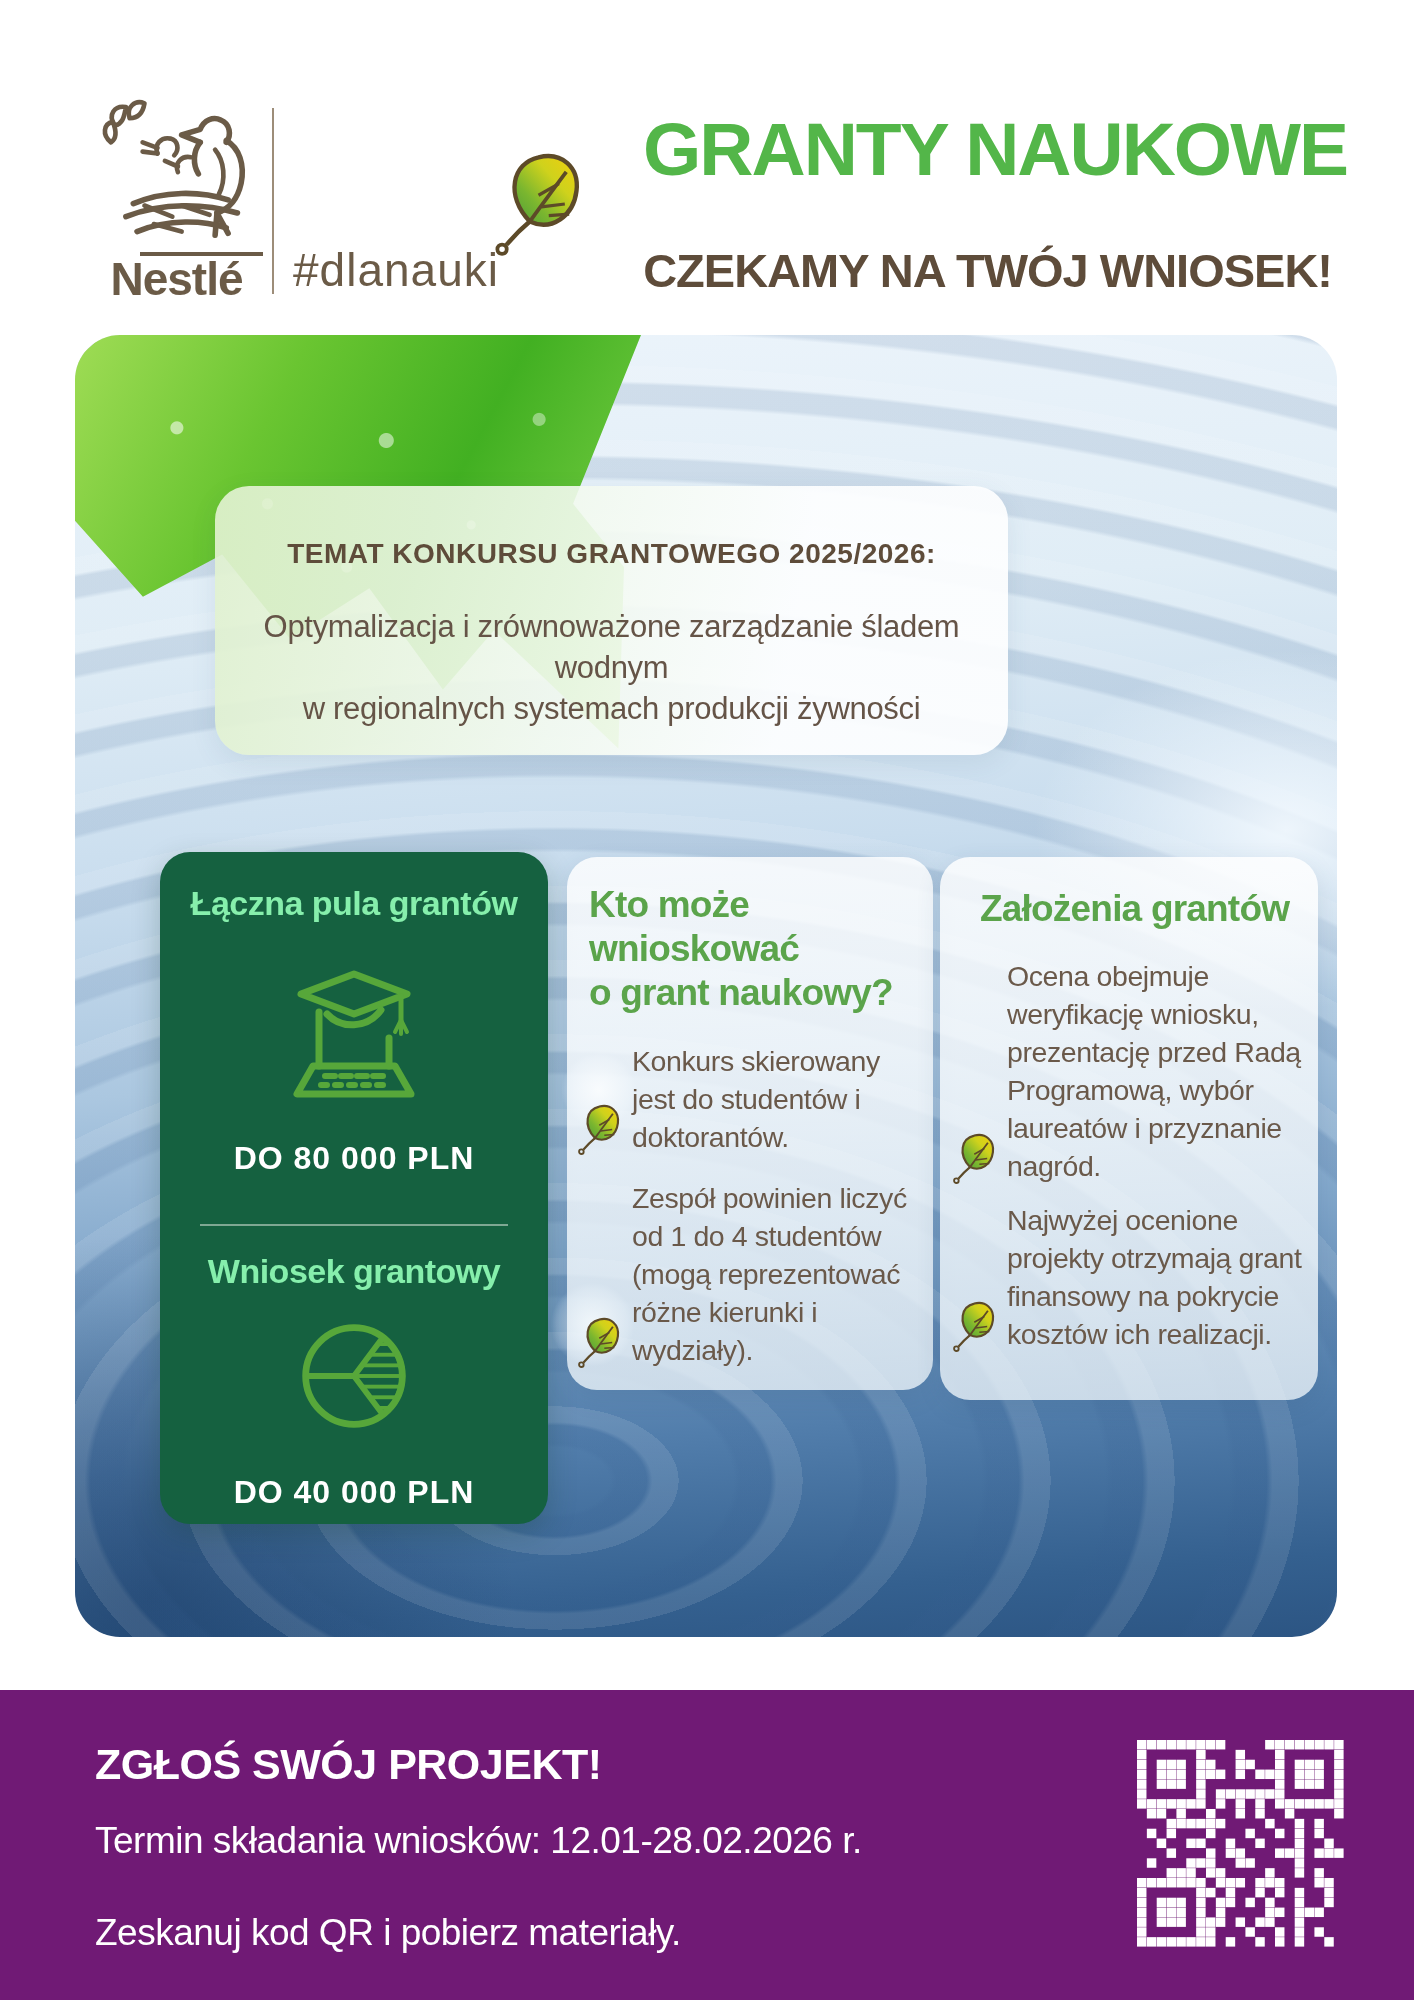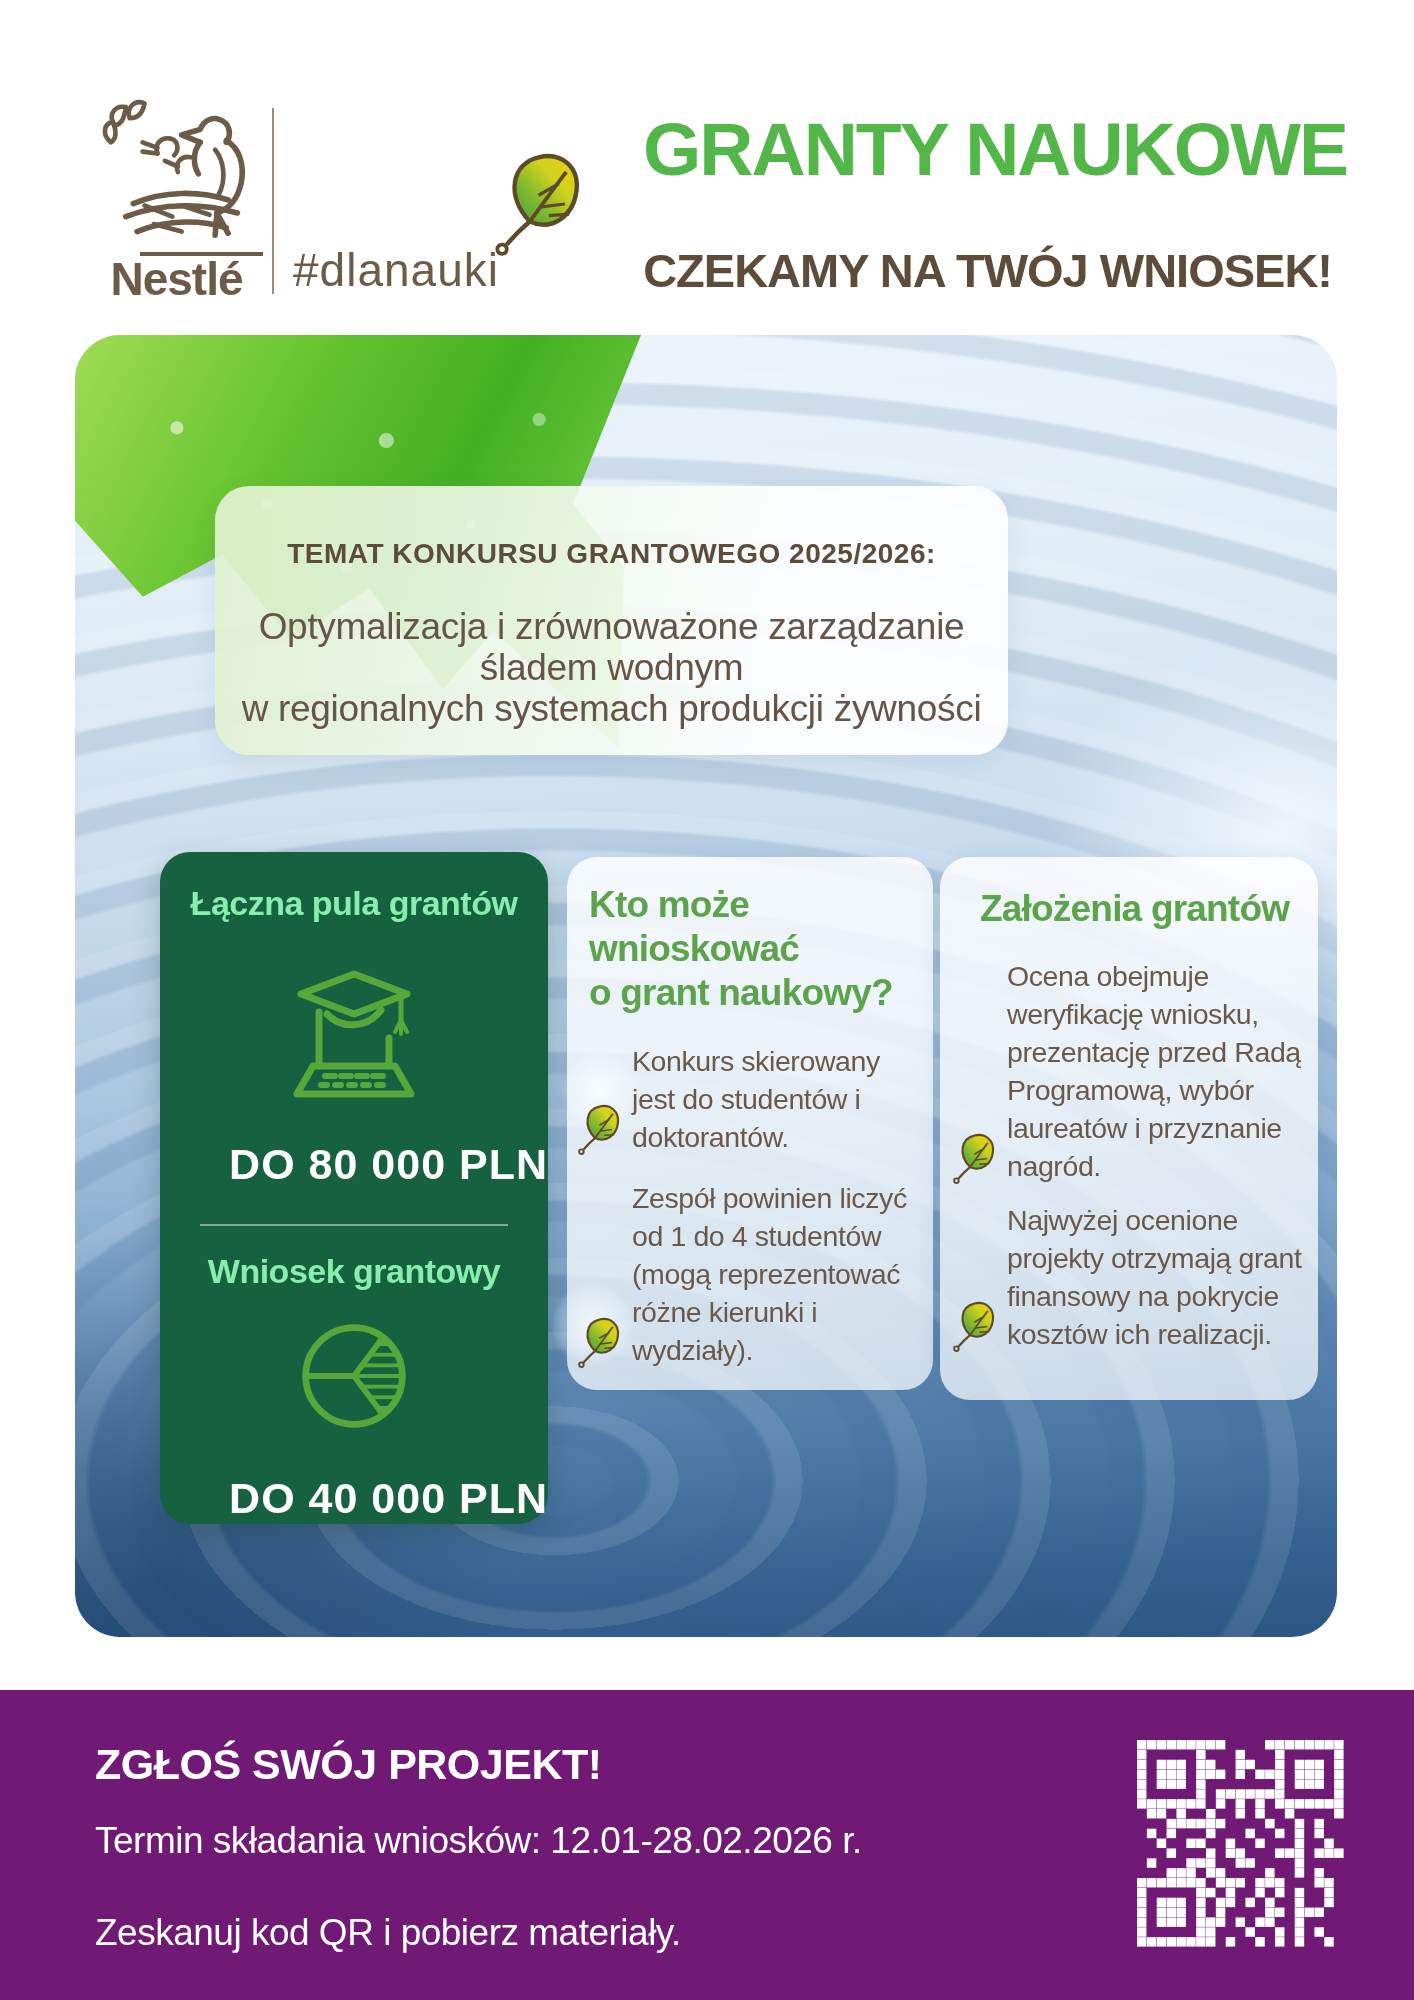--- a/index.html
+++ b/index.html
@@ -39,28 +39,28 @@
       radial-gradient(circle 9px at 82% 20%, rgba(255,255,255,.4) 0 6px, rgba(255,255,255,0) 7px),
       linear-gradient(118deg,#9fdc55 0%,#6ac531 30%,#42b022 58%,#6cc73c 82%,#8ed54f 100%);
     clip-path:polygon(0 6%,5% 0,100% 0,88% 40%,97% 55%,96% 98%,74% 70%,65% 84%,52% 60%,38% 72%,26% 52%,12% 62%,0 44%);}
 
   
   .theme-card{left:215px;top:486px;width:793px;height:269px;border-radius:34px;
     background:linear-gradient(100deg,rgba(224,241,207,.92) 0%,rgba(243,250,240,.9) 45%,rgba(253,254,255,.93) 72%);
     box-shadow:0 8px 26px rgba(60,95,130,.10);}
   .theme-heading{left:0;top:52px;width:100%;text-align:center;font-size:28px;font-weight:700;
                  color:#5e4c3a;letter-spacing:.5px;}
-  .theme-body{left:0;top:120px;width:100%;text-align:center;font-size:37px;font-weight:400;
+  .theme-body{left:0;top:120px;width:100%;text-align:center;font-size:31px;font-weight:400;
               color:#655447;line-height:41px;letter-spacing:-.3px;}
 
   
   .pool-card{left:160px;top:852px;width:388px;height:672px;border-radius:30px;background:#156140;
              box-shadow:0 10px 28px rgba(20,60,45,.25);}
   .pool-title{left:0;width:100%;text-align:center;font-size:34px;font-weight:700;color:#86efac;letter-spacing:-.5px;}
-  .pool-amount{left:0;width:100%;text-align:right;font-size:43px;font-weight:700;color:#ffffff;letter-spacing:1px;}
+  .pool-amount{left:0;width:100%;text-align:center;font-size:32px;font-weight:700;color:#ffffff;letter-spacing:1px;}
   .gc-divider{left:40px;top:372px;width:308px;height:0;border-top:2px solid rgba(215,228,215,.55);}
   .icon-laptop{left:109px;top:100px;width:170px;height:155px;}
   .icon-pie{left:136px;top:466px;width:116px;height:116px;}
 
   
   .info-card{border-radius:30px;background:linear-gradient(180deg,rgba(255,255,255,.82),rgba(244,250,253,.74));
              box-shadow:0 8px 24px rgba(50,85,120,.14);}
   .who-card{left:567px;top:857px;width:366px;height:533px;}
   .rules-card{left:940px;top:857px;width:378px;height:543px;}
   .card-heading{font-size:37px;font-weight:700;color:#5ba44b;line-height:44px;letter-spacing:-.8px;}

